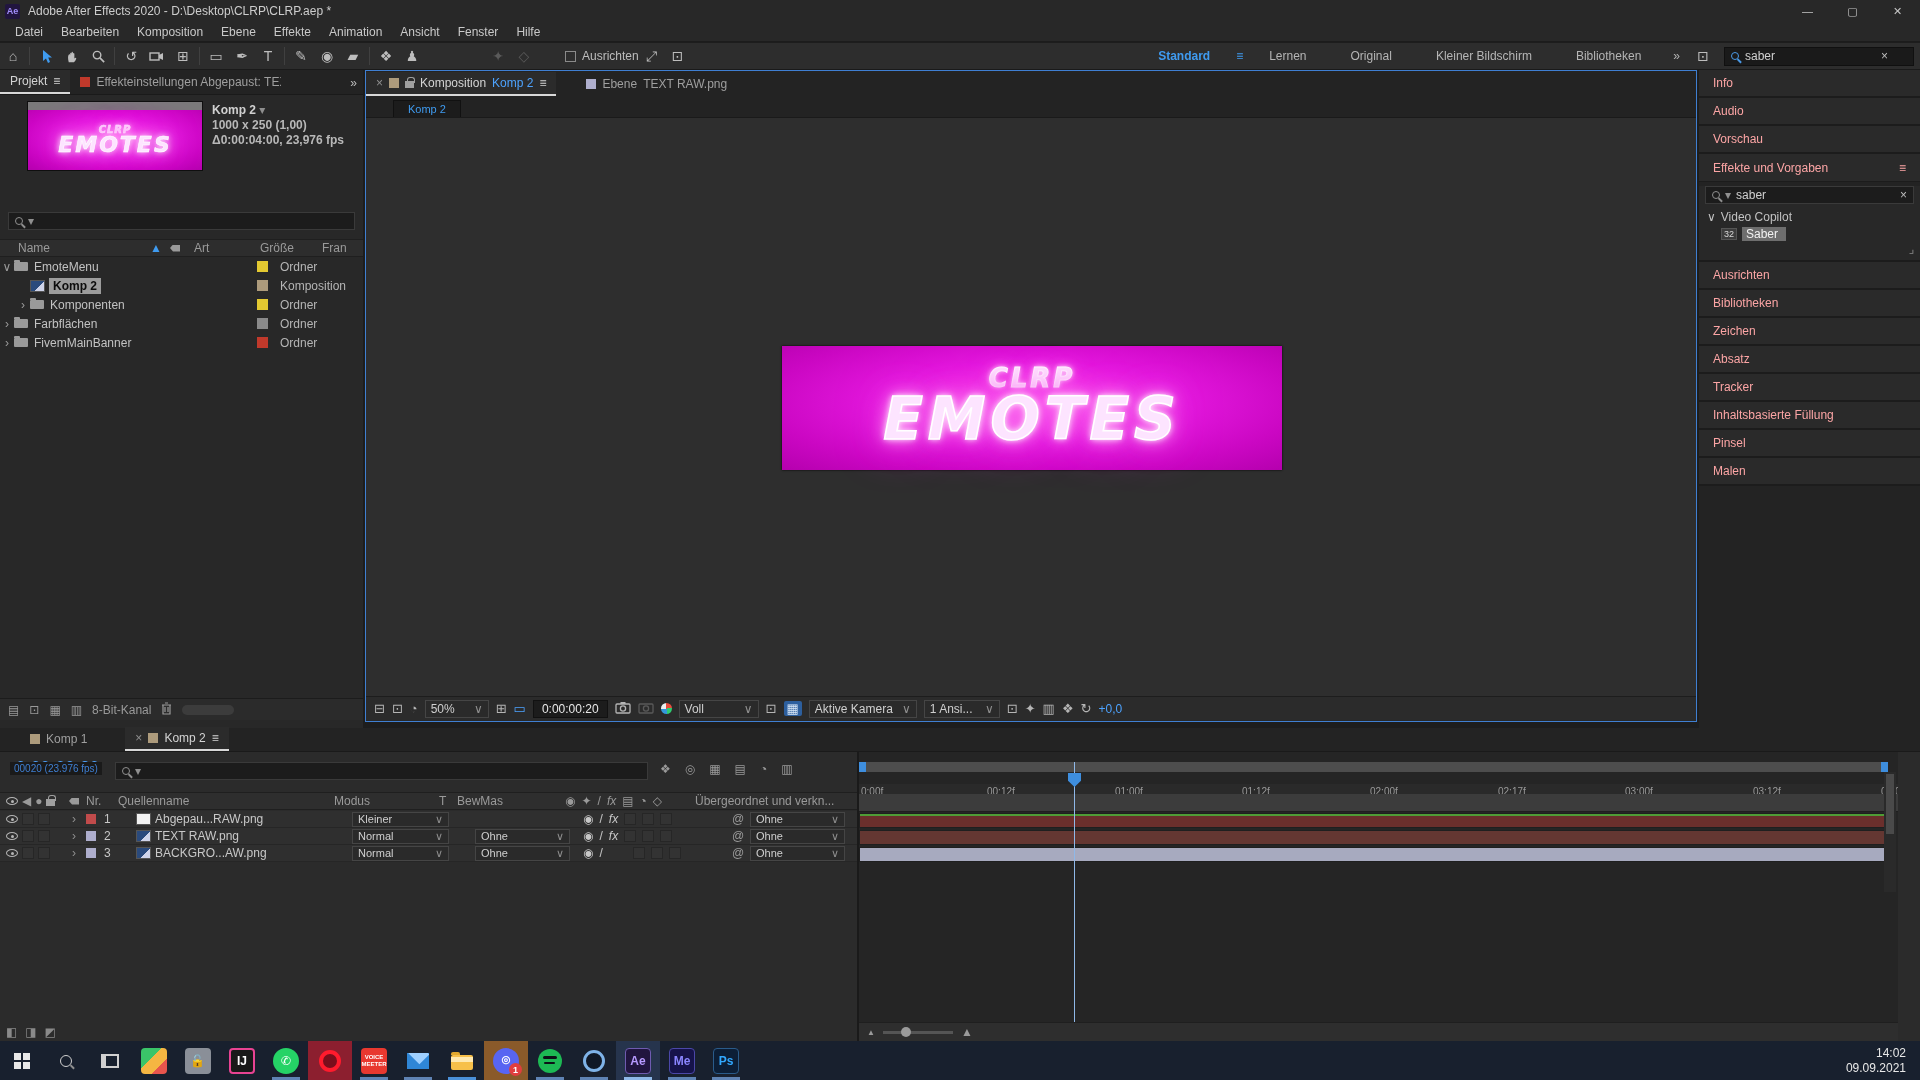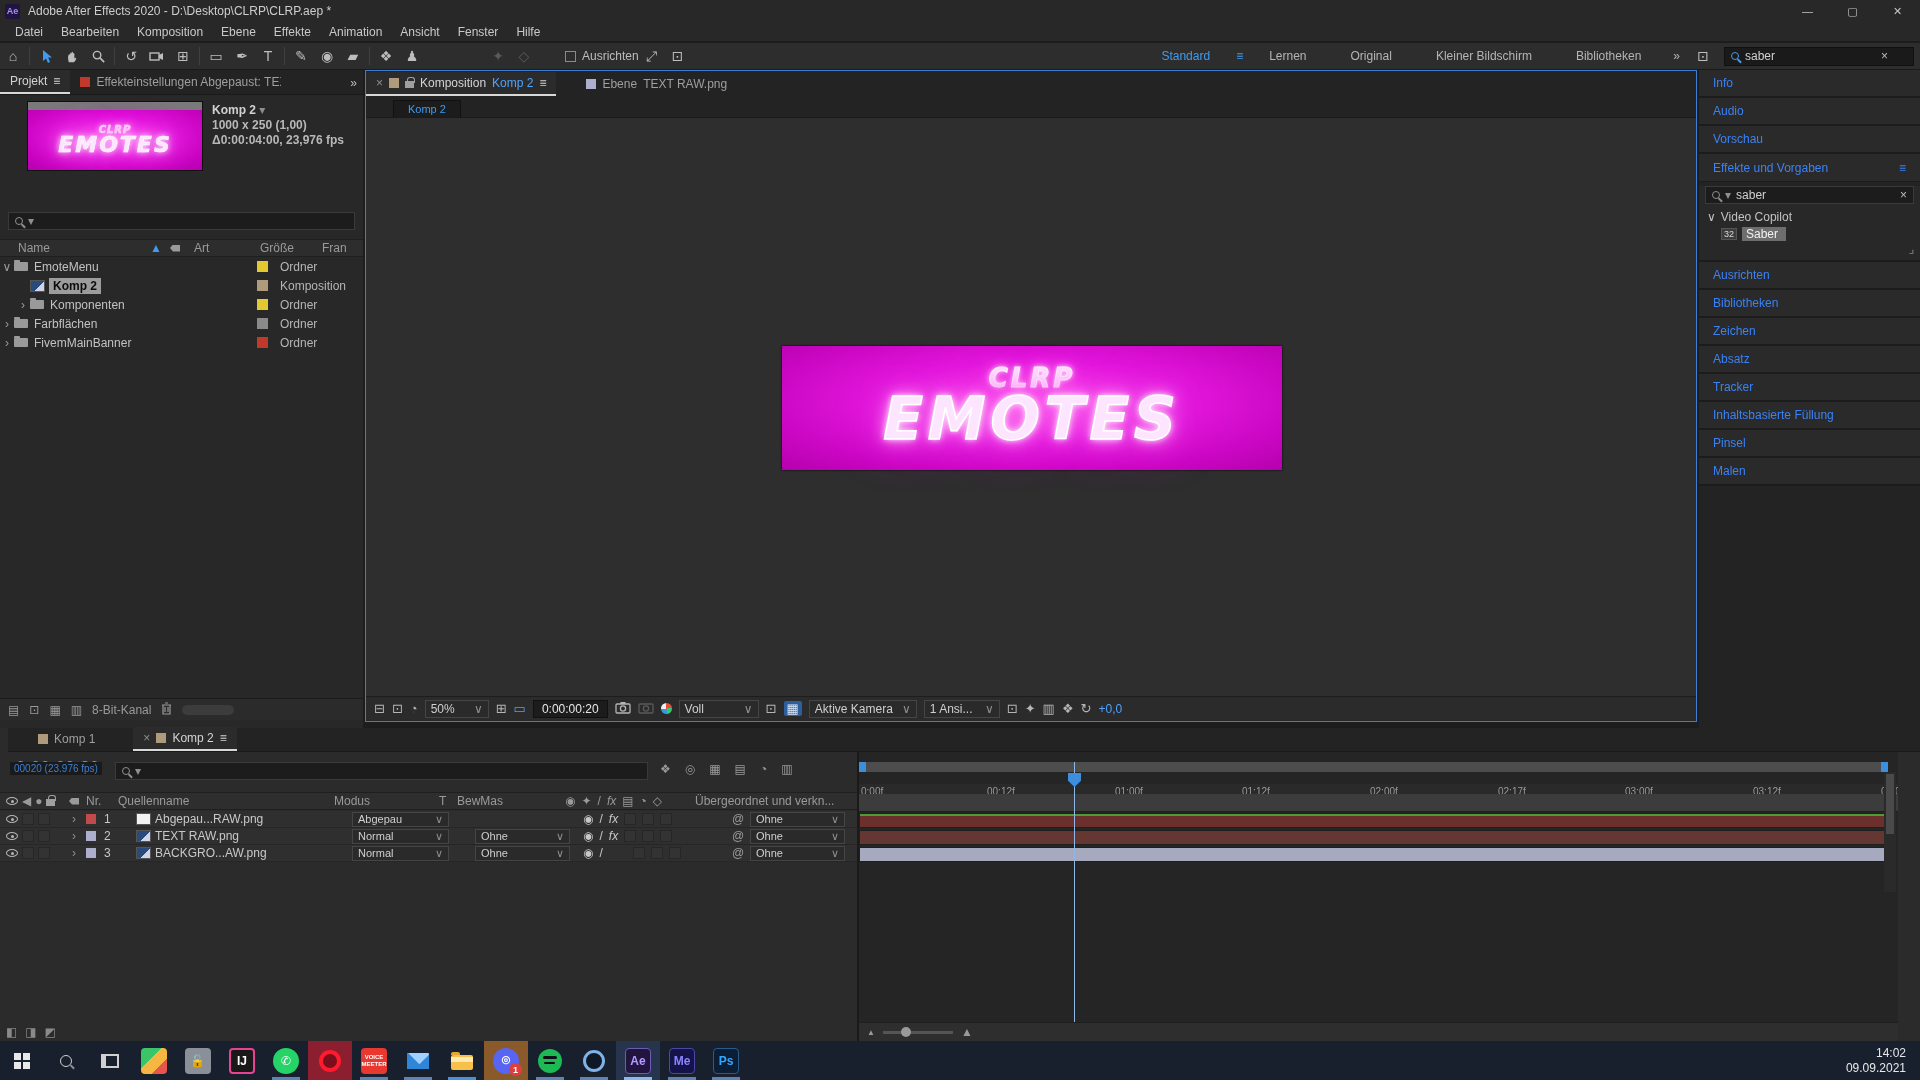--- a/index.html
+++ b/index.html
@@ -26,21 +26,21 @@
   
   #toolbar { position:absolute; left:0; top:43px; width:1920px; height:27px; background:#2d2d2d;
     display:flex; align-items:center; border-bottom:1px solid #1a1a1a; }
   .tool { width:26px; height:24px; display:flex; align-items:center; justify-content:center;
     color:#bdbdbd; font-size:14px; }
   .tool svg { display:block; }
   .tsep { width:1px; height:18px; background:#404040; margin:0 3px; }
   .ghost { color:#5a5a5a; }
   #ws { margin-left:auto; display:flex; align-items:center; gap:0; }
   #ws .wsitem { padding:0 22px; color:#b5b5b5; }
-  #ws .active { color:#3f9bf0; }
+  #ws .active { color:#3f9bf0;font-weight:bold; }
   #searchtop { width:190px; height:19px; background:#1a1a1a; border:1px solid #101010;
     display:flex; align-items:center; padding:0 6px; gap:6px; margin:0 6px 0 8px; }
   #searchtop input { background:transparent; border:none; outline:none; color:#d0d0d0; width:130px; font-size:12px;}
   .mag { width:8px; height:8px; border:1.5px solid #8f8f8f; border-radius:50%; position:relative; display:inline-block; flex:none;}
   .mag::after { content:""; position:absolute; width:5px; height:1.5px; background:#8f8f8f;
     transform:rotate(45deg); right:-4px; bottom:-2px; }
   .mag.bluemag, .mag.bluemag::after { border-color:#4a9ae8; background-color:transparent; }
   .mag.bluemag::after { background:#4a9ae8; }
 
   
@@ -108,30 +108,30 @@
     justify-content:space-between; padding:0 5px; gap:6px; color:#cfcfcf; }
   .vic { font-size:13px; color:#b5b5b5; }
   .vic.hl { background:#2d5f9e; color:#d9e7f7; padding:0 3px; border-radius:2px;}
   #vtc { background:#1c1c1c; border:1px solid #111; padding:1px 8px; color:#e8e8e8; }
   .rgbdot { width:11px; height:11px; border-radius:50%;
     background:conic-gradient(#e74c3c 0 25%, #2ecc71 0 50%, #3498db 0 75%, #ecf0f1 0 100%); }
 
   
   #sidebar { left:1699px; top:70px; width:221px; height:658px; background:#232323; }
   .sbitem { height:28px; display:flex; align-items:center; padding:0 14px; background:#2a2a2a;
-    border-bottom:2px solid #1c1c1c; color:#3b82f6; justify-content:space-between;}
+    border-bottom:2px solid #1c1c1c; color:#fca5a5; justify-content:space-between;}
   #fx-body { background:#282828; border-bottom:2px solid #1c1c1c; padding-bottom:2px;}
   #fx-search { margin:4px 6px; }
   .treerow { height:17px; display:flex; align-items:center; padding:0 8px; gap:5px; color:#c2c2c2;}
   .badge32 { background:#3d3d3d; border:1px solid #555; color:#d8d8d8; font-size:9px; padding:0 2px; }
   .selrow { background:#6e6e6e; color:#f2f2f2; padding:0 8px 0 4px; }
   .corner { text-align:right; color:#8a8a8a; padding:0 6px 2px 0; }
 
   
-  #timeline { left:0; top:728px; width:1920px; height:313px; background:#2b2b2b;padding-left:8px; }
+  #timeline { left:0; top:728px; width:1920px; height:313px; background:#2b2b2b; }
   #tl-tabs { height:24px; background:#232323; display:flex; align-items:flex-end; border-bottom:1px solid #1a1a1a;}
   #tl-left { position:absolute; left:0; top:24px; width:857px; height:289px; }
   #tl-tc { position:absolute; left:16px; top:6px; font-size:17px; font-weight:bold; color:#4da3ff; }
   #tl-frames { position:absolute; left:10px; top:10px; font-size:10px; color:#3f7fd2; background:#1a1a1a; padding:1px 4px;}
   #tl-search { position:absolute; left:115px; top:10px; width:533px; }
   #tl-minibtns { position:absolute; left:660px; top:10px; display:flex; gap:14px; color:#9a9a9a; font-size:12px;}
   .tl-grid { display:flex; align-items:center; height:17px; }
   #tl-cols { position:absolute; left:0; top:40px; width:857px; height:18px; background:#2e2e2e;
     border-top:1px solid #1f1f1f; border-bottom:1px solid #1f1f1f; color:#9a9a9a; }
   .c-av { width:62px; display:flex; gap:4px; padding-left:6px; flex:none; align-items:center;}
@@ -584,21 +584,21 @@
           <span class="dim">›</span>
         </span>
       <span class="sq" style="background:#c14b4b;margin-right:8px"></span>
       <span class="c-nr">1</span>
       <span class="c-name">
           <span class="thumb white"></span>
         <span>Abgepau...RAW.png</span>
         </span>
       <span class="c-mode">
           <span class="dd ddsm">
-        <span>Abgepau</span>
+        <span>Kleiner</span>
         <span class="dim">∨</span>
           </span>
         </span>
       <span class="c-t"></span>
       <span class="c-trk"></span>
       <span class="c-sw">
         <span>◉</span>
         <span>/</span>
         <span style="font-style:italic">fx</span>
         <span class="swbox"></span>

